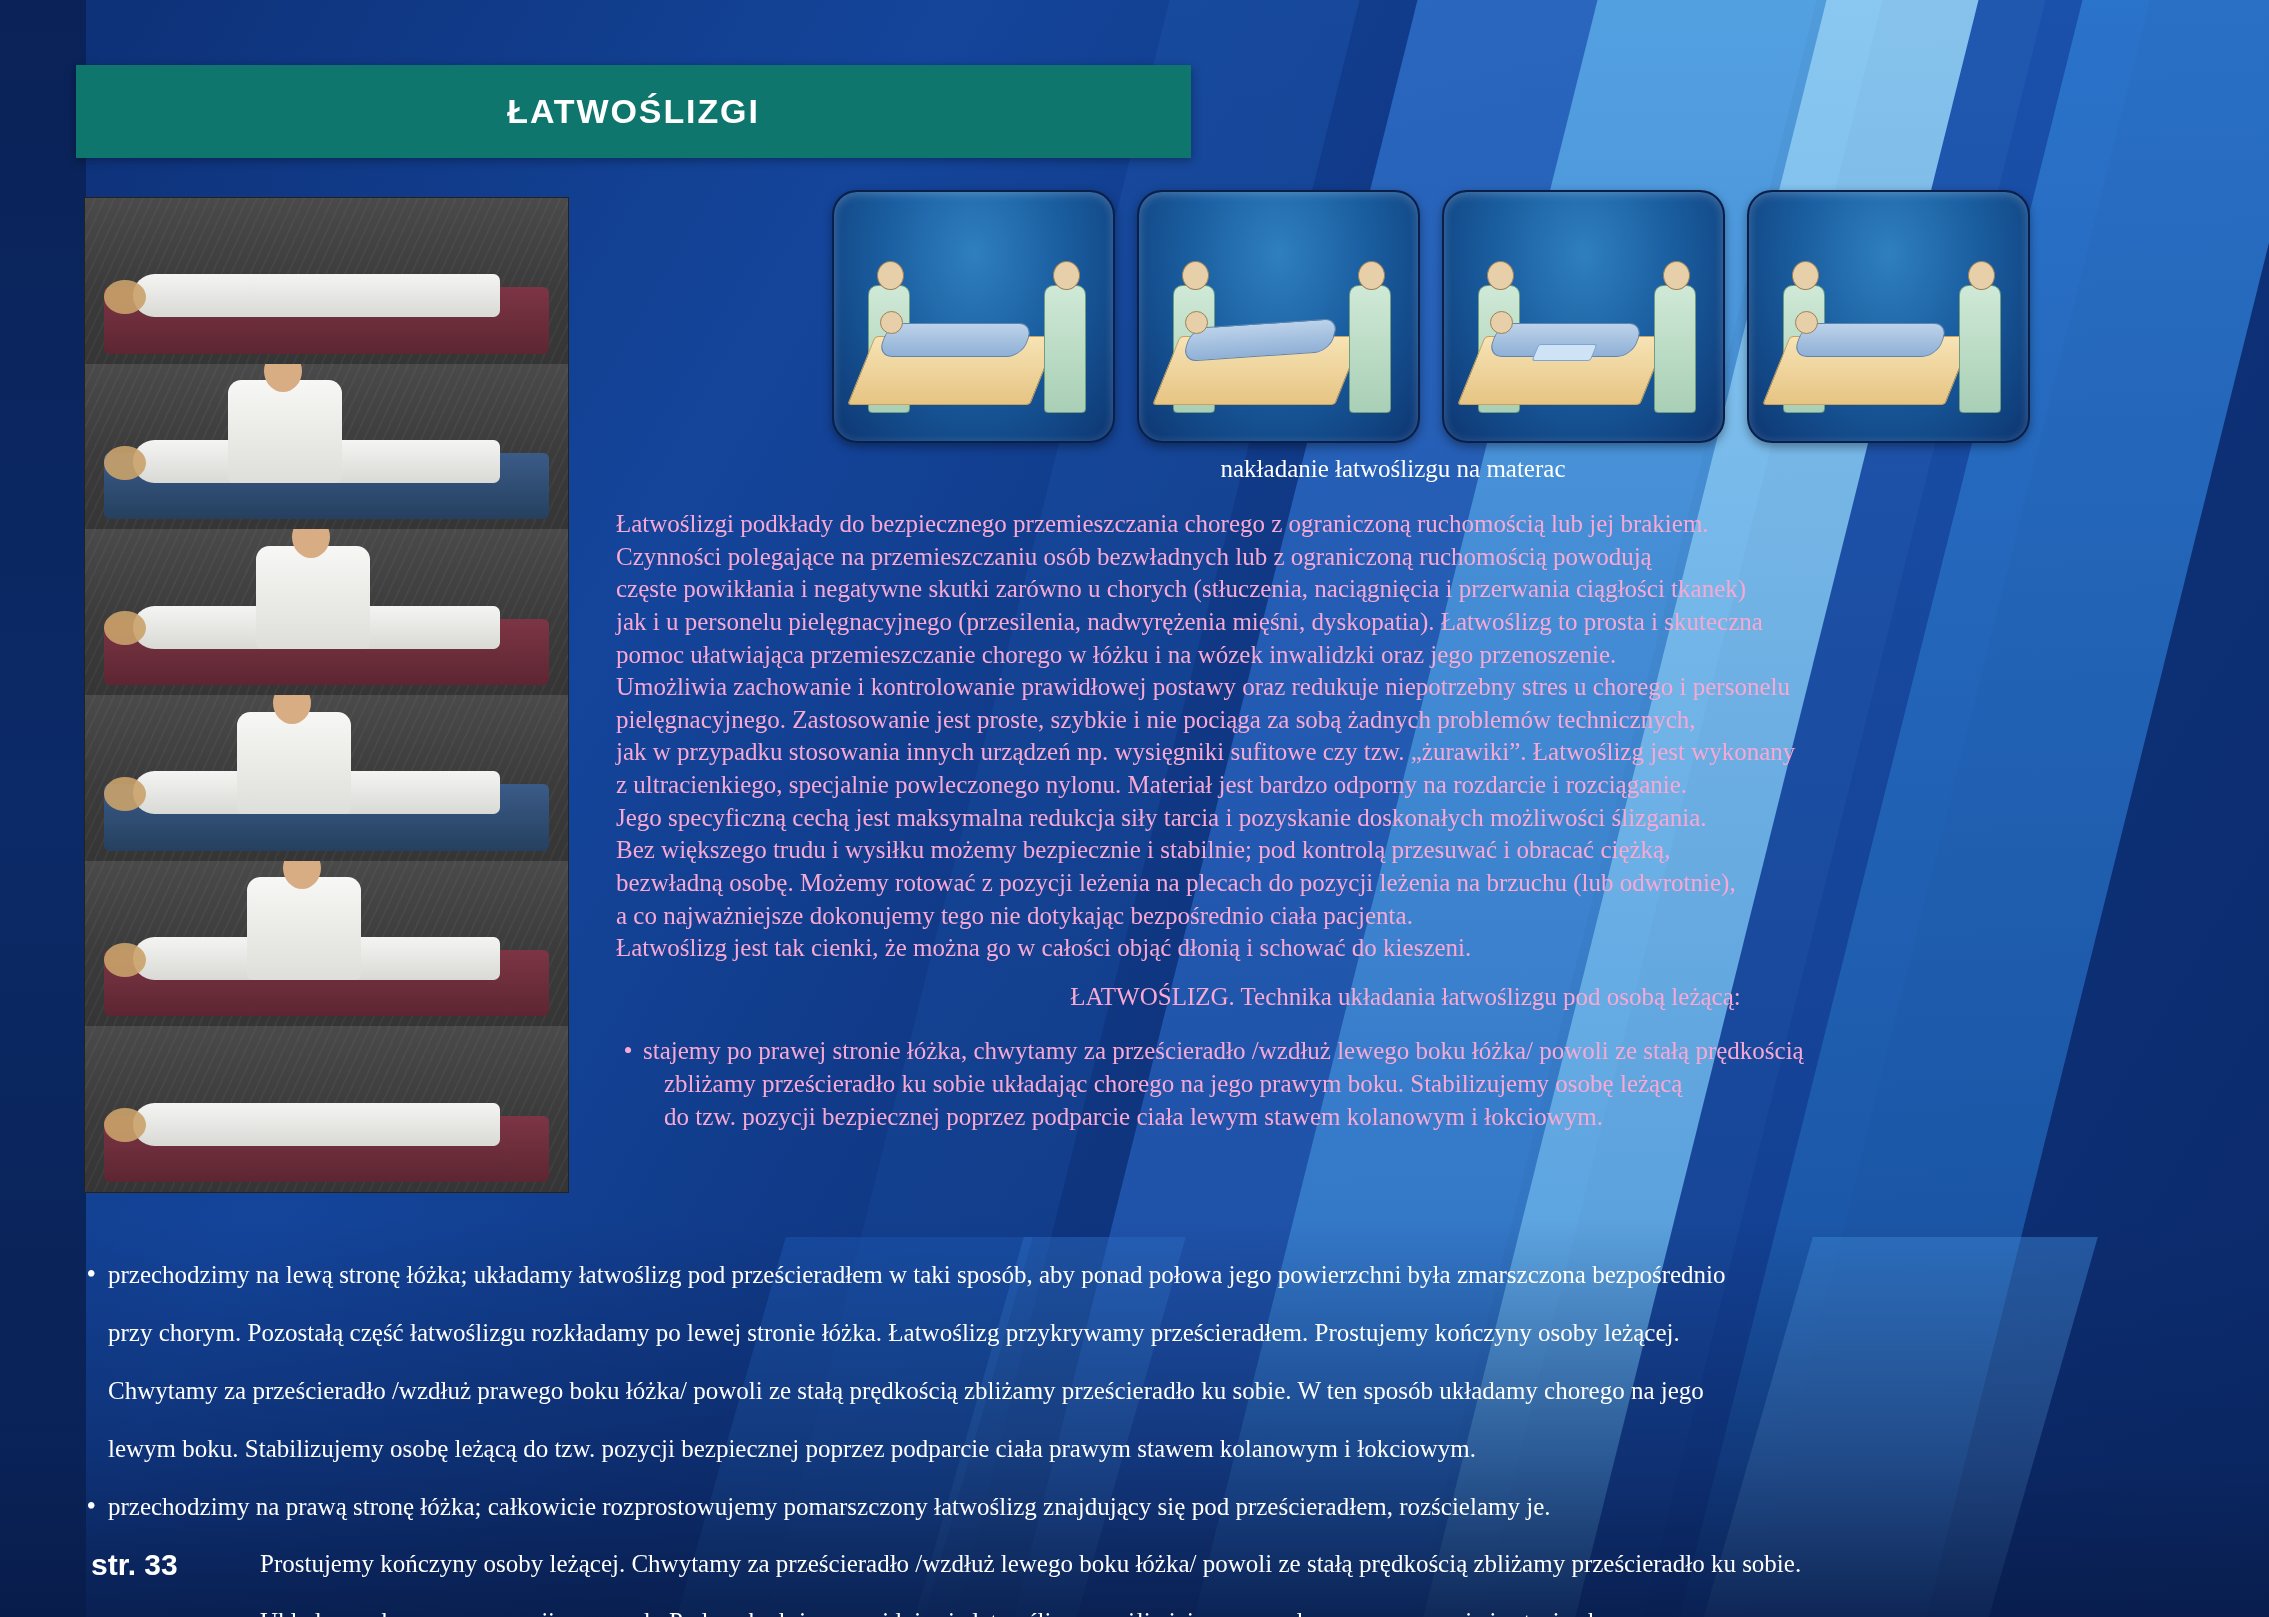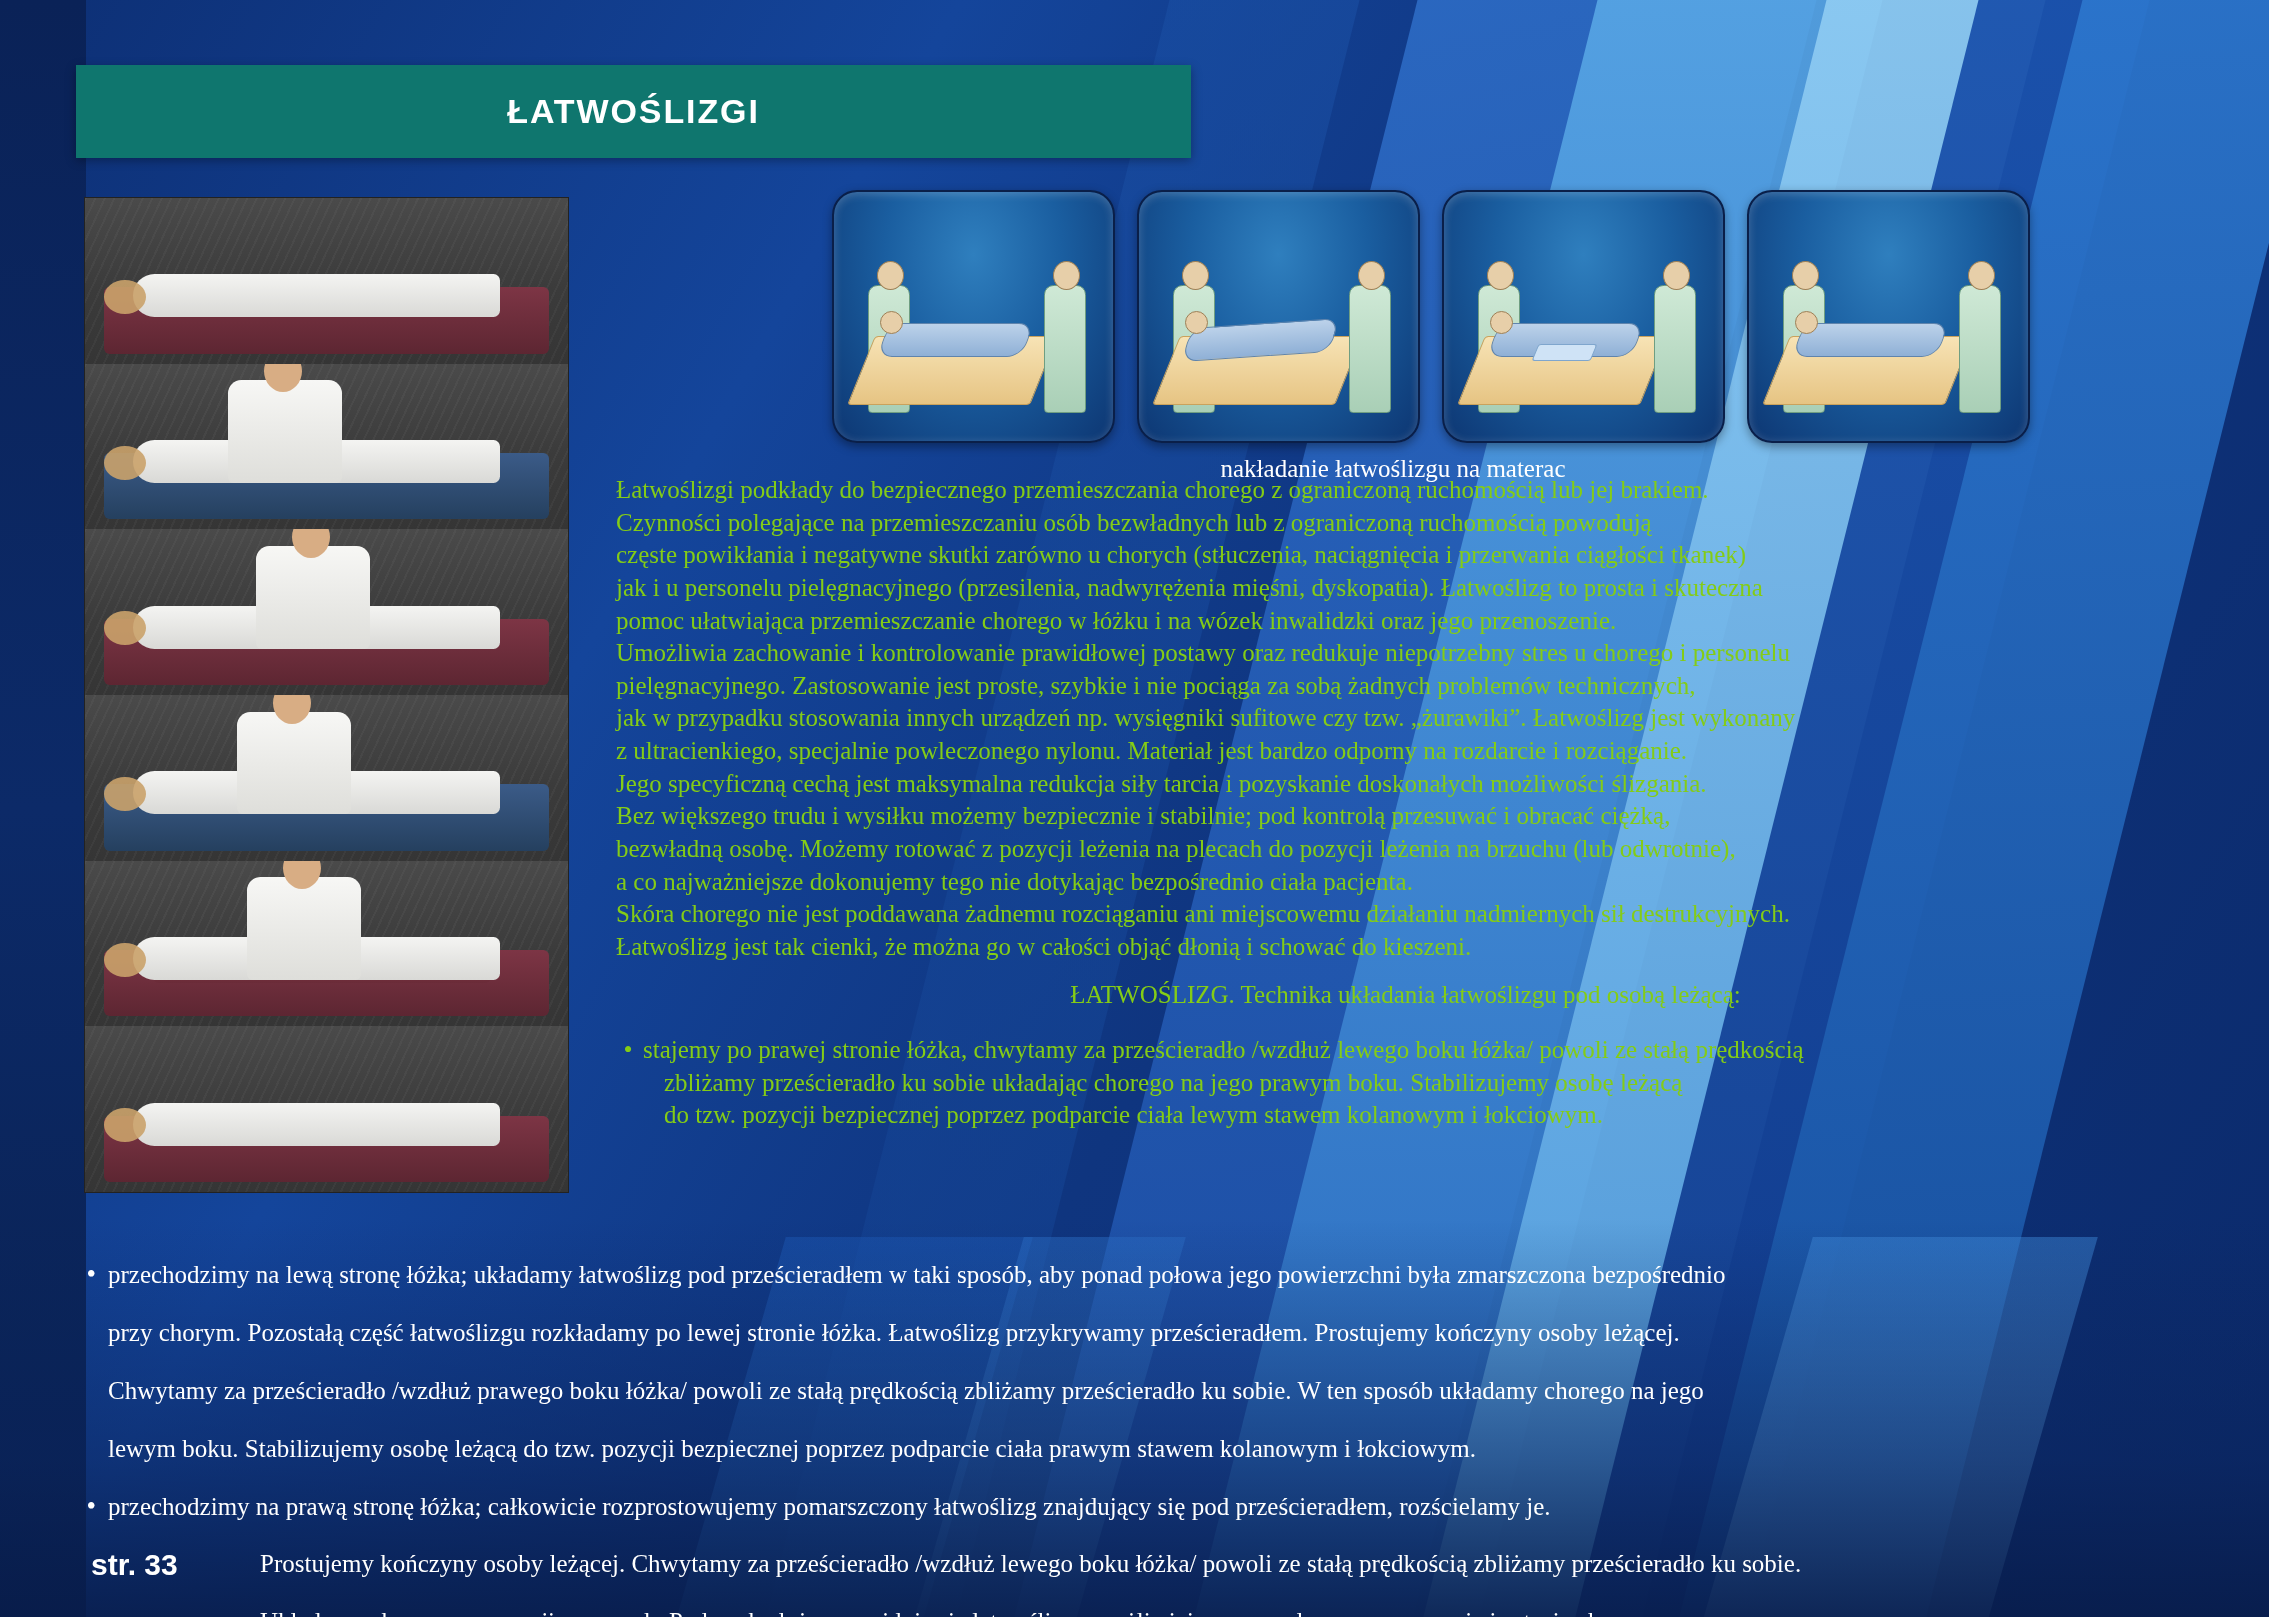--- a/index.html
+++ b/index.html
@@ -227,23 +227,23 @@
     left: 832px; top: 455px;
     width: 1122px;
     text-align: center;
     color: #ffffff;
     font-size: 25px;
   }
 
   
   .body-text {
     position: absolute;
-    left: 616px; top: 474px;
+    left: 616px; top: 508px;
     width: 1579px;
-    color: #84cc16;
+    color: #f9a8d4;
     font-size: 25px;
     line-height: 1.305;
   }
   .body-text p { margin: 0; }
   .para-gap { height: 16px; }
 
   .tech-head { margin-top: 21px; text-align: center; }
   .bullet-block {
     position: relative;
     padding-left: 27px;
@@ -415,21 +415,20 @@
     <p> jak i u personelu pielęgnacyjnego (przesilenia, nadwyrężenia mięśni, dyskopatia). Łatwoślizg to prosta i skuteczna</p>
     <p>pomoc ułatwiająca przemieszczanie chorego w łóżku i na wózek inwalidzki oraz jego przenoszenie.</p>
     <p>Umożliwia zachowanie i kontrolowanie prawidłowej postawy oraz redukuje niepotrzebny stres u chorego i personelu</p>
     <p>pielęgnacyjnego. Zastosowanie jest proste, szybkie i nie pociąga za sobą żadnych problemów technicznych,</p>
     <p>jak w przypadku stosowania innych urządzeń np. wysięgniki sufitowe czy tzw. „żurawiki”. Łatwoślizg jest wykonany</p>
     <p>z ultracienkiego, specjalnie powleczonego nylonu. Materiał jest bardzo odporny na rozdarcie i rozciąganie.</p>
     <p>Jego specyficzną cechą jest maksymalna redukcja siły tarcia i pozyskanie doskonałych możliwości ślizgania.</p>
     <p>Bez większego trudu i wysiłku możemy bezpiecznie i stabilnie; pod kontrolą przesuwać i obracać ciężką,</p>
     <p>bezwładną osobę. Możemy rotować z pozycji leżenia na plecach do pozycji leżenia na brzuchu (lub odwrotnie),</p>
     <p>a co najważniejsze dokonujemy tego nie dotykając bezpośrednio ciała pacjenta.</p>
-    <p>Skóra chorego nie jest poddawana żadnemu rozciąganiu ani miejscowemu działaniu nadmiernych sił destrukcyjnych.</p>
     <p>Łatwoślizg jest tak cienki, że można go w całości objąć dłonią i schować do kieszeni.</p>
 
     <div class="para-gap"></div>
 
     <p class="tech-head">ŁATWOŚLIZG. Technika układania łatwoślizgu pod osobą leżącą:</p>
 
     <div class="bullet-block">
       <p> stajemy po prawej stronie łóżka, chwytamy za prześcieradło /wzdłuż lewego boku łóżka/ powoli ze stałą prędkością</p>
       <p class="indent-1">zbliżamy  prześcieradło ku sobie układając chorego na jego prawym boku. Stabilizujemy osobę leżącą</p>
       <p class="indent-1">do tzw. pozycji bezpiecznej poprzez podparcie ciała lewym stawem kolanowym i łokciowym.</p>

